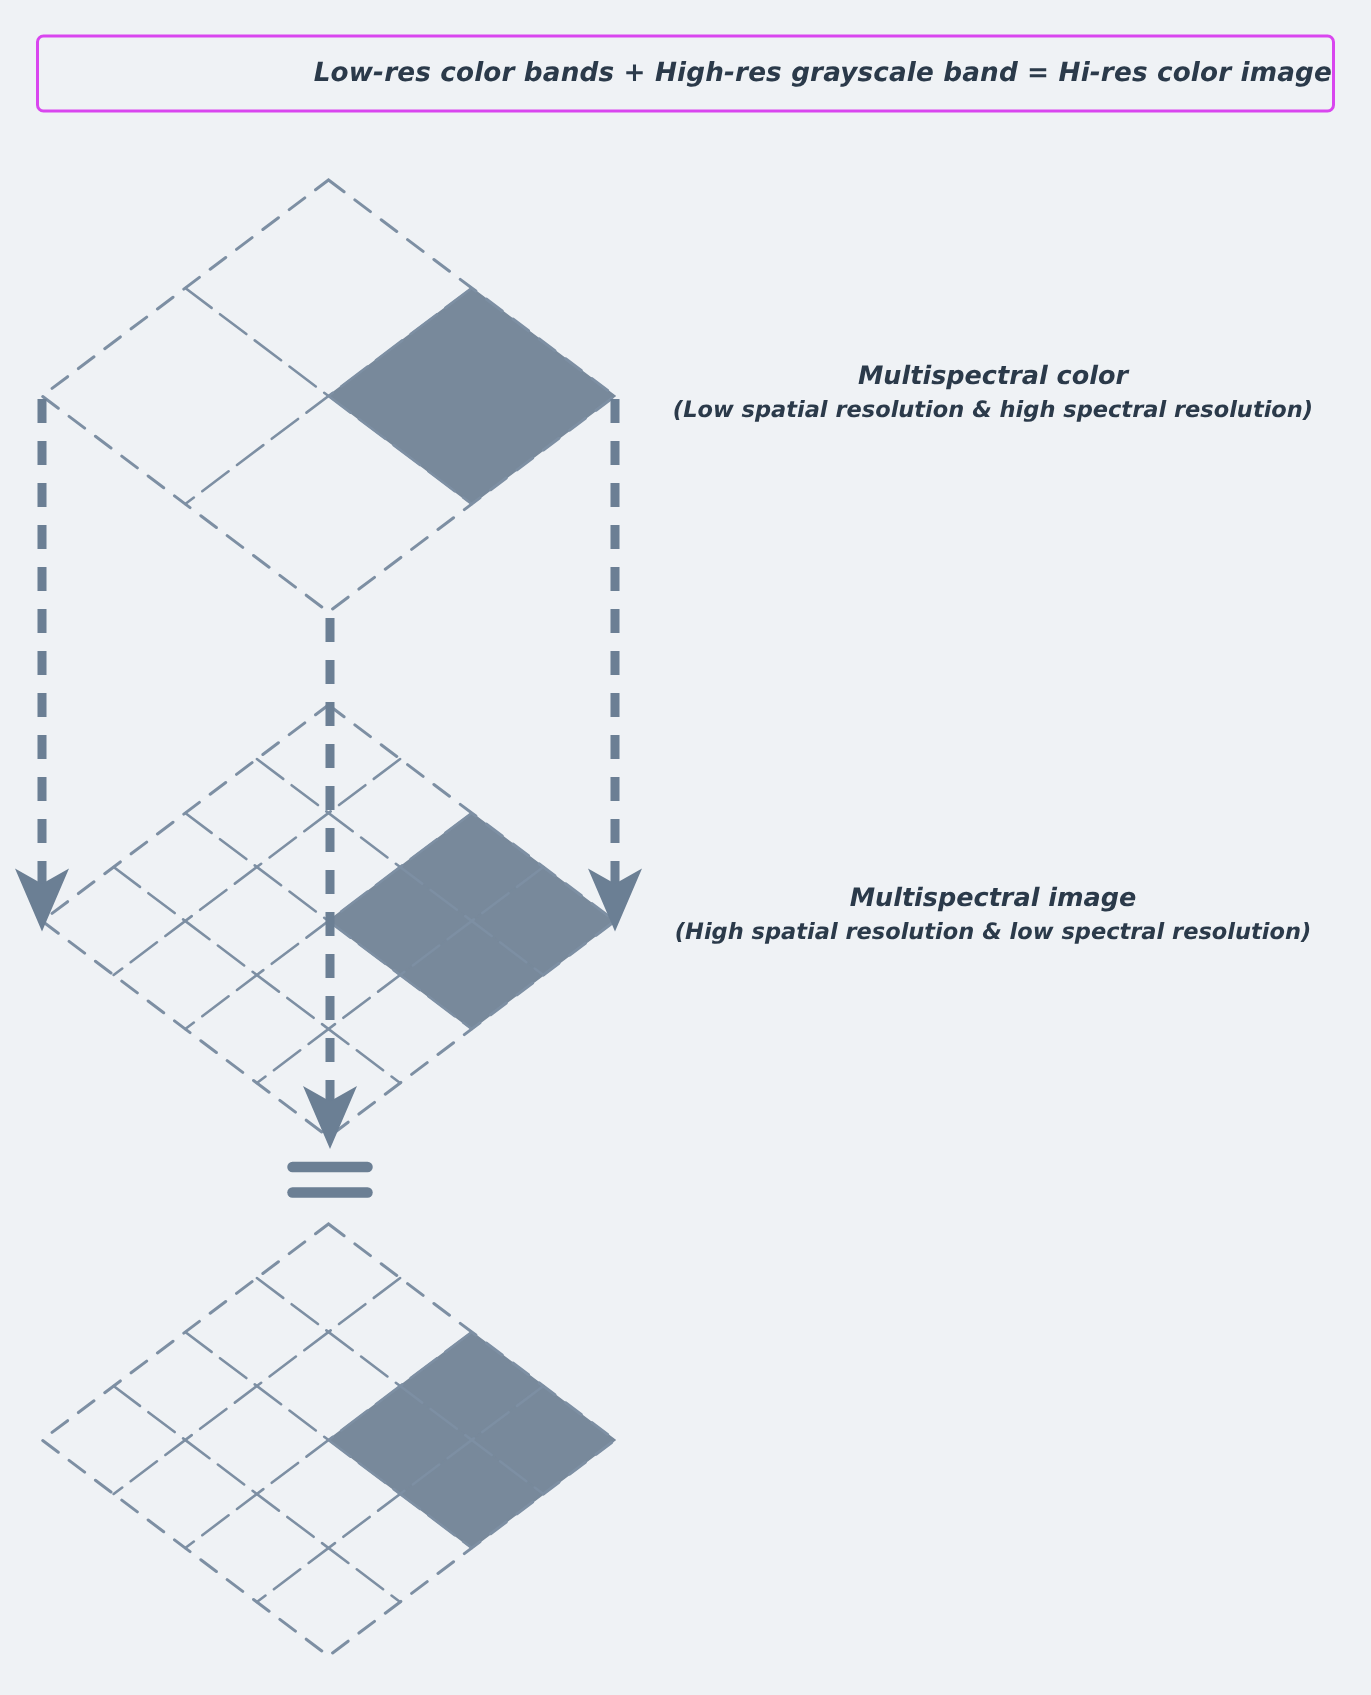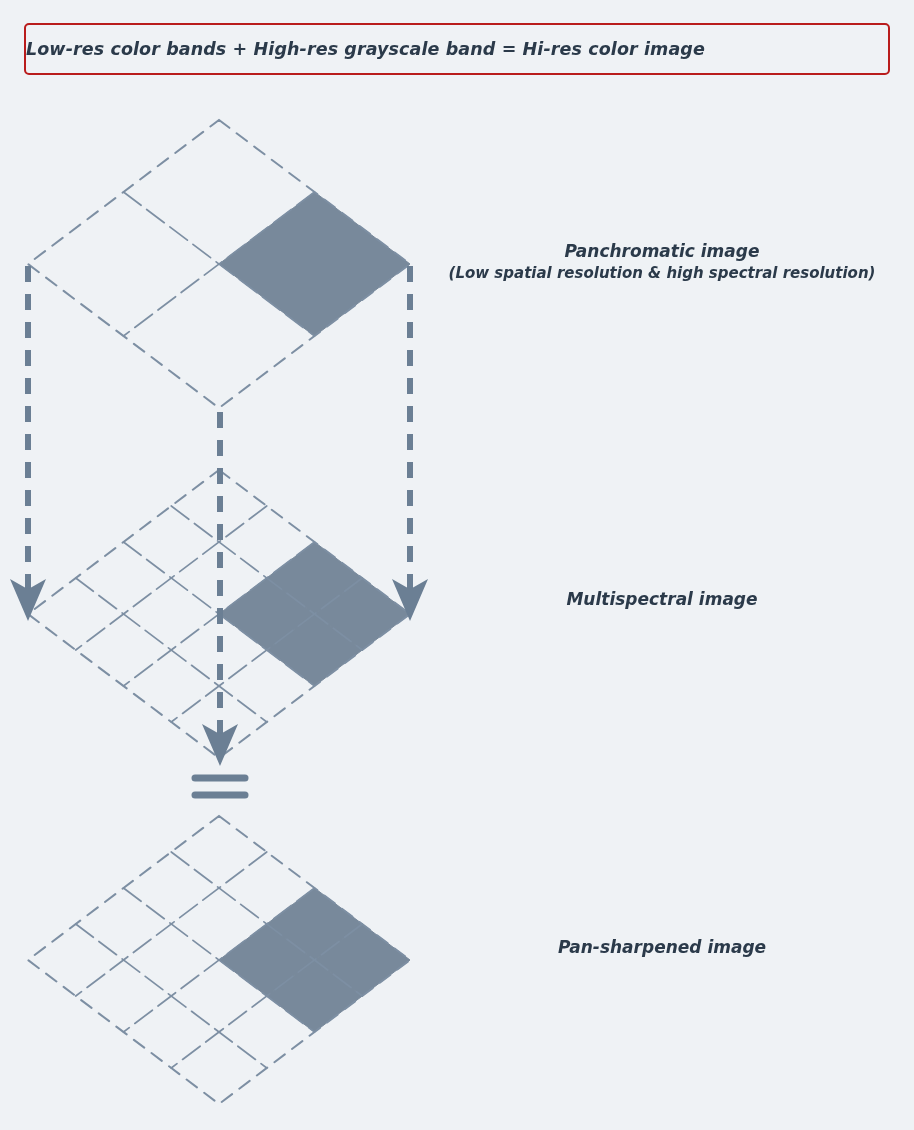--- a/index.html
+++ b/index.html
@@ -18,26 +18,26 @@
     color: #2b3a4a;
   }
 
   
   #title-banner {
     position: absolute;
     left: 24px;
     top: 23px;
     width: 866px;
     height: 52px;
-    border: 2px solid #b91c1c;
+    border: 2px solid #d946ef;
     border-radius: 5px;
     background: #eff2f5;
     display: flex;
     align-items: center;
-    justify-content: flex-start;
+    justify-content: flex-end;
   }
   #title-text {
     font-size: 17.5px;
     font-weight: bold;
     font-style: italic;
     color: #2b3a4a;
     letter-spacing: 0.1px;
     white-space: nowrap;
   }
 
@@ -120,23 +120,23 @@
     <line id="arrow-right" x1="410" y1="266" x2="410" y2="600" stroke="#6b7f94" stroke-width="6" stroke-dasharray="16 12" marker-end="url(#arrowhead)"></line>
   </g>
 
   <g id="equals-sign">
     <line x1="195" y1="778" x2="245" y2="778" stroke="#6b7f94" stroke-width="7" stroke-linecap="round"></line>
     <line x1="195" y1="795" x2="245" y2="795" stroke="#6b7f94" stroke-width="7" stroke-linecap="round"></line>
   </g>
 </svg>
 
 <div class="caption" id="caption-multispectral">
-  <span class="cap-title">Panchromatic image</span>
+  <span class="cap-title">Multispectral color</span>
   <span class="cap-sub">(Low spatial resolution &amp; high spectral resolution)</span>
 </div>
 
 <div class="caption" id="caption-panchromatic">
   <span class="cap-title">Multispectral image</span>
+  <span class="cap-sub">(High spatial resolution &amp; low spectral resolution)</span>
 </div>
 
 <div class="caption" id="caption-pansharpened">
-  <span class="cap-title">Pan-sharpened image</span>
 </div>
 
 </body></html>

